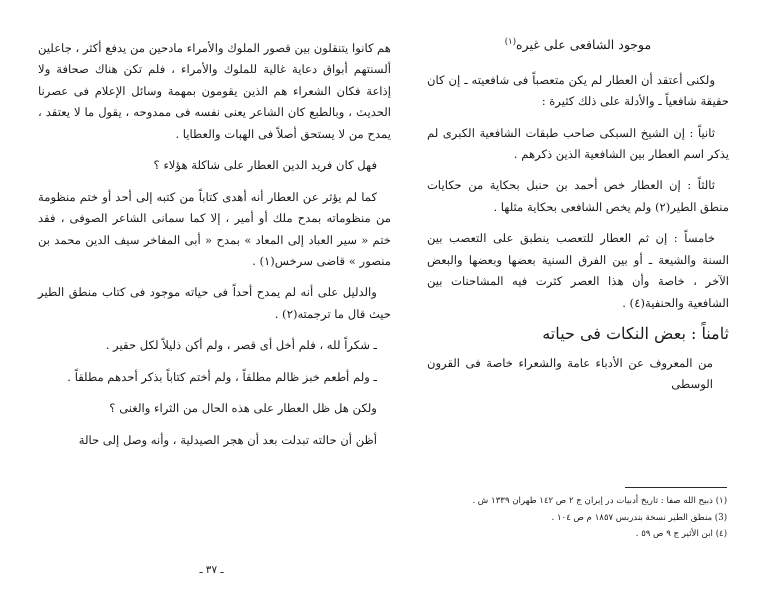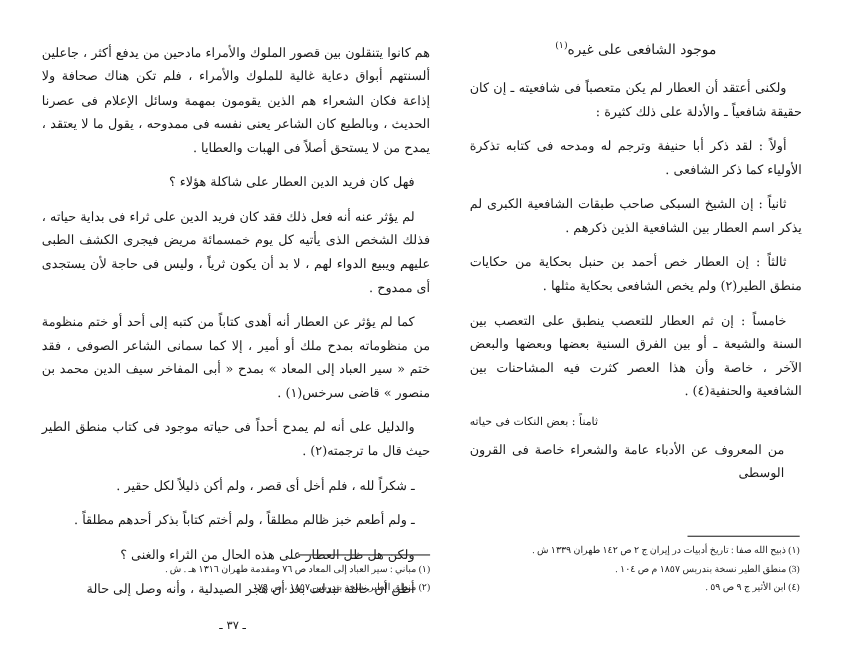--- a/index.html
+++ b/index.html
@@ -55,38 +55,37 @@
     text-justify: inter-word;
   }
   p.para.indent {
     text-indent: 14px;
   }
   .sup {
     font-size: 8px;
     vertical-align: super;
   }
   .section-title {
-    text-align: left;
-    font-size: 10px;
+    text-align: right;
+    font-size: 16px;
     margin: 5px 0 10px 0;
   }
   .section-sub {
     font-size: 11.6px;
     line-height: 1.8;
     text-align: justify;
     margin: 0 16px 8px 0;
   }
   .footnotes {
     position: absolute;
     bottom: 46px;
     right: 18px;
     left: 18px;
     font-size: 8.6px;
     line-height: 1.7;
-    font-family: Liberation Serif, serif;
   }
   .page-left .footnotes {
     right: 18px;
     left: 8px;
     bottom: 46px;
   }
   .footnote-rule {
     width: 34%;
     height: 1px;
     background: #2a2a2a;
@@ -112,45 +111,38 @@
 </style>
 </head>
 <body>
 
 <div class="spread">
 
   <div class="page page-left" style="order:2;">
     <div class="left-col-top">
       <p class="para">هم كانوا يتنقلون بين قصور الملوك والأمراء مادحين من يدفع أكثر ، جاعلين ألسنتهم أبواق دعاية غالية للملوك والأمراء ، فلم تكن هناك صحافة ولا إذاعة فكان الشعراء هم الذين يقومون بمهمة وسائل الإعلام فى عصرنا الحديث ، وبالطبع كان الشاعر يعنى نفسه فى ممدوحه ، يقول ما لا يعتقد ، يمدح من لا يستحق أصلاً فى الهبات والعطايا .</p>
       <p class="para indent">فهل كان فريد الدين العطار على شاكلة هؤلاء ؟</p>
-      <p class="para indent">لم يؤثر عنه أنه فعل ذلك فقد كان فريد الدين على ثراء فى بداية حياته ، فذلك الشخص الذى يأتيه كل يوم خمسمائة مريض فيجرى الكشف الطبى عليهم ويبيع الدواء لهم ، لا بد أن يكون ثرياً ، وليس فى حاجة لأن يستجدى أى ممدوح .</p>
       <p class="para indent">كما لم يؤثر عن العطار أنه أهدى كتاباً من كتبه إلى أحد أو ختم منظومة من منظوماته بمدح ملك أو أمير ، إلا كما سمانى الشاعر الصوفى ، فقد ختم « سير العباد إلى المعاد » بمدح « أبى المفاخر سيف الدين محمد بن منصور » قاضى سرخس(١) .</p>
       <p class="para indent">والدليل على أنه لم يمدح أحداً فى حياته موجود فى كتاب منطق الطير حيث قال ما ترجمته(٢) .</p>
       <p class="para indent">ـ شكراً لله ، فلم أخل أى قصر ، ولم أكن ذليلاً لكل حقير .</p>
       <p class="para indent">ـ ولم أطعم خبز ظالم مطلقاً ، ولم أختم كتاباً بذكر أحدهم مطلقاً .</p>
       <p class="para indent">ولكن هل ظل العطار على هذه الحال من الثراء والغنى ؟</p>
       <p class="para indent">أظن أن حالته تبدلت بعد أن هجر الصيدلية ، وأنه وصل إلى حالة</p>
     </div>
 
-    <div class="footnotes">
-      <hr class="footnote-rule">
-      <p class="footnote">(١) مباني : سير العباد إلى المعاد ص ٧٦ ومقدمة طهران ١٣١٦ هـ . ش .</p>
-      <p class="footnote">(٢) منطق الطير نسخة بندربس ١٨٥٧ ، ص ١٧٩ .</p>
-    </div>
 
     <div class="page-number">ـ ٣٧ ـ</div>
   </div>
 
   <div class="page page-right" style="order:1;">
     <div class="header">
       <span>موجود الشافعى على غيره</span><span class="sup">(١)</span>
     </div>
 
     <p class="para indent">ولكنى أعتقد أن العطار لم يكن متعصباً فى شافعيته ـ إن كان حقيقة شافعياً ـ والأدلة على ذلك كثيرة :</p>
-    <p class="para indent">أولاً : لقد ذكر أبا حنيفة وترجم له ومدحه فى كتابه تذكرة الأولياء كما ذكر الشافعى .</p>
     <p class="para indent">ثانياً : إن الشيخ السبكى صاحب طبقات الشافعية الكبرى لم يذكر اسم العطار بين الشافعية الذين ذكرهم .</p>
     <p class="para indent">ثالثاً : إن العطار خص أحمد بن حنبل بحكاية من حكايات منطق الطير(٢) ولم يخص الشافعى بحكاية مثلها .</p>
     <p class="para indent">خامساً : إن ثم العطار للتعصب ينطبق على التعصب بين السنة والشيعة ـ أو بين الفرق السنية بعضها وبعضها والبعض الآخر ، خاصة وأن هذا العصر كثرت فيه المشاحنات بين الشافعية والحنفية(٤) .</p>
 
     <div class="section-title">ثامناً : بعض النكات فى حياته</div>
     <p class="section-sub">من المعروف عن الأدباء عامة والشعراء خاصة فى القرون الوسطى</p>
 
     <div class="footnotes">
       <hr class="footnote-rule">
       <p class="footnote">(١) ذبيح الله صفا : تاريخ أدبيات در إيران ج ٢ ص ١٤٢ طهران ١٣٣٩ ش .</p>

